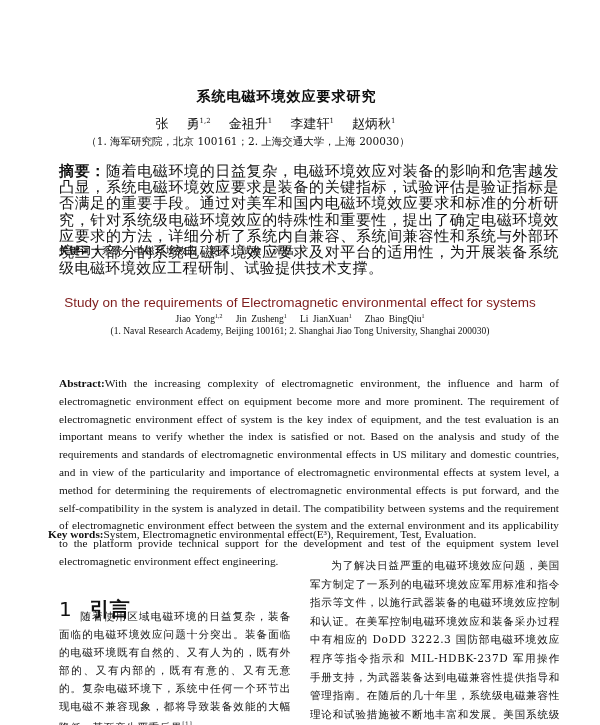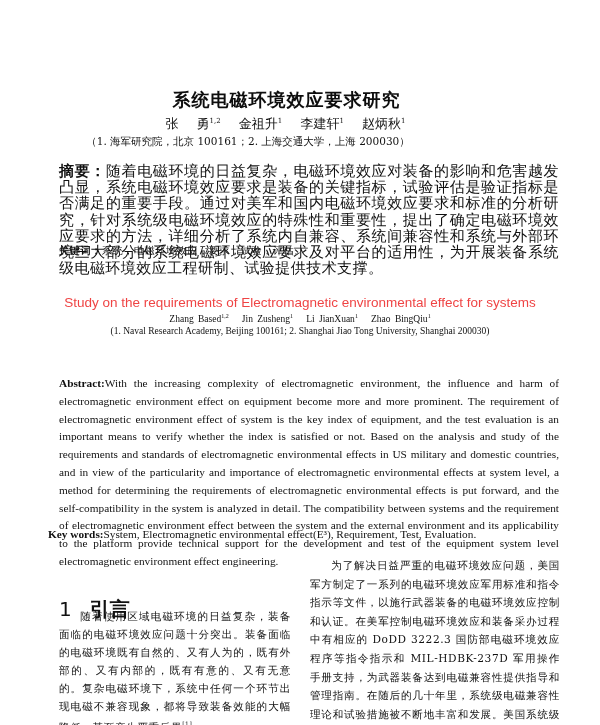--- a/index.html
+++ b/index.html
@@ -1,25 +1,25 @@
 <!DOCTYPE html>
 <html><head>
 <meta charset="utf-8">
 <style>
   html, body { margin: 0; padding: 0; background: #ffffff; }
   body { width: 600px; height: 725px; position: relative; overflow: hidden; color: #111; font-family: "DejaVu Serif", serif; }
-  .cn-title { position: absolute; left: 0; width: 573px; top: 88px; text-align: center; font-family: "DejaVu Sans", sans-serif; font-weight: bold; font-size: 18px; letter-spacing: 1px; color: #0d0d0d; }
-  .cn-authors { position: absolute; left: 0; width: 551px; top: 115px; text-align: center; font-size: 13px; word-spacing: 14px; margin-left: 10px; }
+  .cn-title { position: absolute; left: 0; width: 573px; top: 88px; text-align: center; font-family: "DejaVu Sans", sans-serif; font-weight: bold; font-size: 14px; letter-spacing: 1px; color: #0d0d0d; }
+  .cn-authors { position: absolute; left: 0; width: 551px; top: 115px; text-align: center; font-size: 13px; word-spacing: 14px; }
   .cn-authors sup { font-size: 7px; }
   .cn-affil { position: absolute; left: 0; width: 496px; top: 135px; text-align: center; font-size: 10.5px; }
   .cn-abs { position: absolute; left: 59px; width: 500px; top: 163px; font-size: 15px; line-height: 16.2px; text-align: justify; font-family: "DejaVu Serif", serif; letter-spacing: 0.45px; }
   .cn-abs .lbl { font-weight: bold; font-family: "DejaVu Sans", sans-serif; }
   .cn-kw { position: absolute; left: 59px; width: 500px; top: 243px; font-size: 10.2px; line-height: 16px; letter-spacing: 0.5px; }
   .cn-kw .lbl { font-weight: bold; font-family: "DejaVu Sans", sans-serif; }
-  .en-title { position: absolute; left: 0; width: 600px; top: 295px; text-align: center; font-family: "Liberation Sans", sans-serif; font-size: 13.5px; color: #ef4444; }
+  .en-title { position: absolute; left: 0; width: 600px; top: 295px; text-align: center; font-family: "Liberation Sans", sans-serif; font-size: 13.5px; color: #7f1d1d; }
   .en-authors { position: absolute; left: 0; width: 600px; top: 313px; text-align: center; font-family: "Liberation Serif", serif; font-size: 9.5px; word-spacing: 2px; }
   .en-authors sup { font-size: 6px; }
   .en-affil { position: absolute; left: 0; width: 600px; top: 326px; text-align: center; font-family: "Liberation Serif", serif; font-size: 9.5px; }
   .en-abs { position: absolute; left: 59px; width: 500px; top: 347px; font-family: "Liberation Serif", serif; font-size: 11.3px; line-height: 17.8px; text-align: justify; margin-top: 28px; }
   .en-abs .lbl, .en-kw .lbl { font-weight: bold; }
   .en-kw { position: absolute; left: 48px; width: 500px; top: 526px; font-family: "Liberation Serif", serif; font-size: 11.3px; line-height: 17px; }
   .sec-heading { position: absolute; left: 59px; top: 572px; font-family: "DejaVu Sans", sans-serif; font-size: 20px; font-weight: bold; margin-top: 24px; }
   .sec-heading .num { margin-right: 18px; font-weight: normal; }
   .col-left { position: absolute; left: 59px; width: 232px; top: 607px; font-size: 10.6px; line-height: 18px; text-align: justify; letter-spacing: 0.6px; }
   .col-right { position: absolute; left: 310px; width: 250px; top: 556px; font-size: 10.6px; line-height: 18.6px; text-align: justify; letter-spacing: 0.55px; }
@@ -44,21 +44,21 @@
   <span class="lbl">摘要：</span><span>随着电磁环境的日益复杂，电磁环境效应对装备的影响和危害越发凸显，系统电磁环境效应要求是装备的关键指标，试验评估是验证指标是否满足的重要手段。通过对美军和国内电磁环境效应要求和标准的分析研究，针对系统级电磁环境效应的特殊性和重要性，提出了确定电磁环境效应要求的方法，详细分析了系统内自兼容、系统间兼容性和系统与外部环境三大部分的系统电磁环境效应要求及对平台的适用性，为开展装备系统级电磁环境效应工程研制、试验提供技术支撑。</span>
 </div>
 
 <div class="cn-kw">
   <span class="lbl">关键词：</span><span>系统，电磁环境效应，要求，试验，评估。</span>
 </div>
 
 <div class="en-title">Study on the requirements of Electromagnetic environmental effect for systems</div>
 
 <div class="en-authors">
-  <span><span>Zhang Based</span><sup>1,2</sup></span>&nbsp;&nbsp;
+  <span><span>Jiao Yong</span><sup>1,2</sup></span>&nbsp;&nbsp;
   <span><span>Jin Zusheng</span><sup>1</sup></span>&nbsp;&nbsp;
   <span><span>Li JianXuan</span><sup>1</sup></span>&nbsp;&nbsp;
   <span><span>Zhao BingQiu</span><sup>1</sup></span>
 </div>
 
 <div class="en-affil">(1. Naval Research Academy, Beijing 100161; 2. Shanghai Jiao Tong University, Shanghai 200030)</div>
 
 <div class="en-abs">
   <span class="lbl">Abstract:</span><span>With the increasing complexity of electromagnetic environment, the influence and harm of electromagnetic environment effect on equipment become more and more prominent. The requirement of electromagnetic environment effect of system is the key index of equipment, and the test evaluation is an important means to verify whether the index is satisfied or not. Based on the analysis and study of the requirements and standards of electromagnetic environmental effects in US military and domestic countries, and in view of the particularity and importance of electromagnetic environmental effects at system level, a method for determining the requirements of electromagnetic environmental effects is put forward, and the self-compatibility in the system is analyzed in detail. The compatibility between systems and the requirement of electromagnetic environment effect between the system and the external environment and its applicability to the platform provide technical support for the development and test of the equipment system level electromagnetic environment effect engineering.</span>
 </div>

